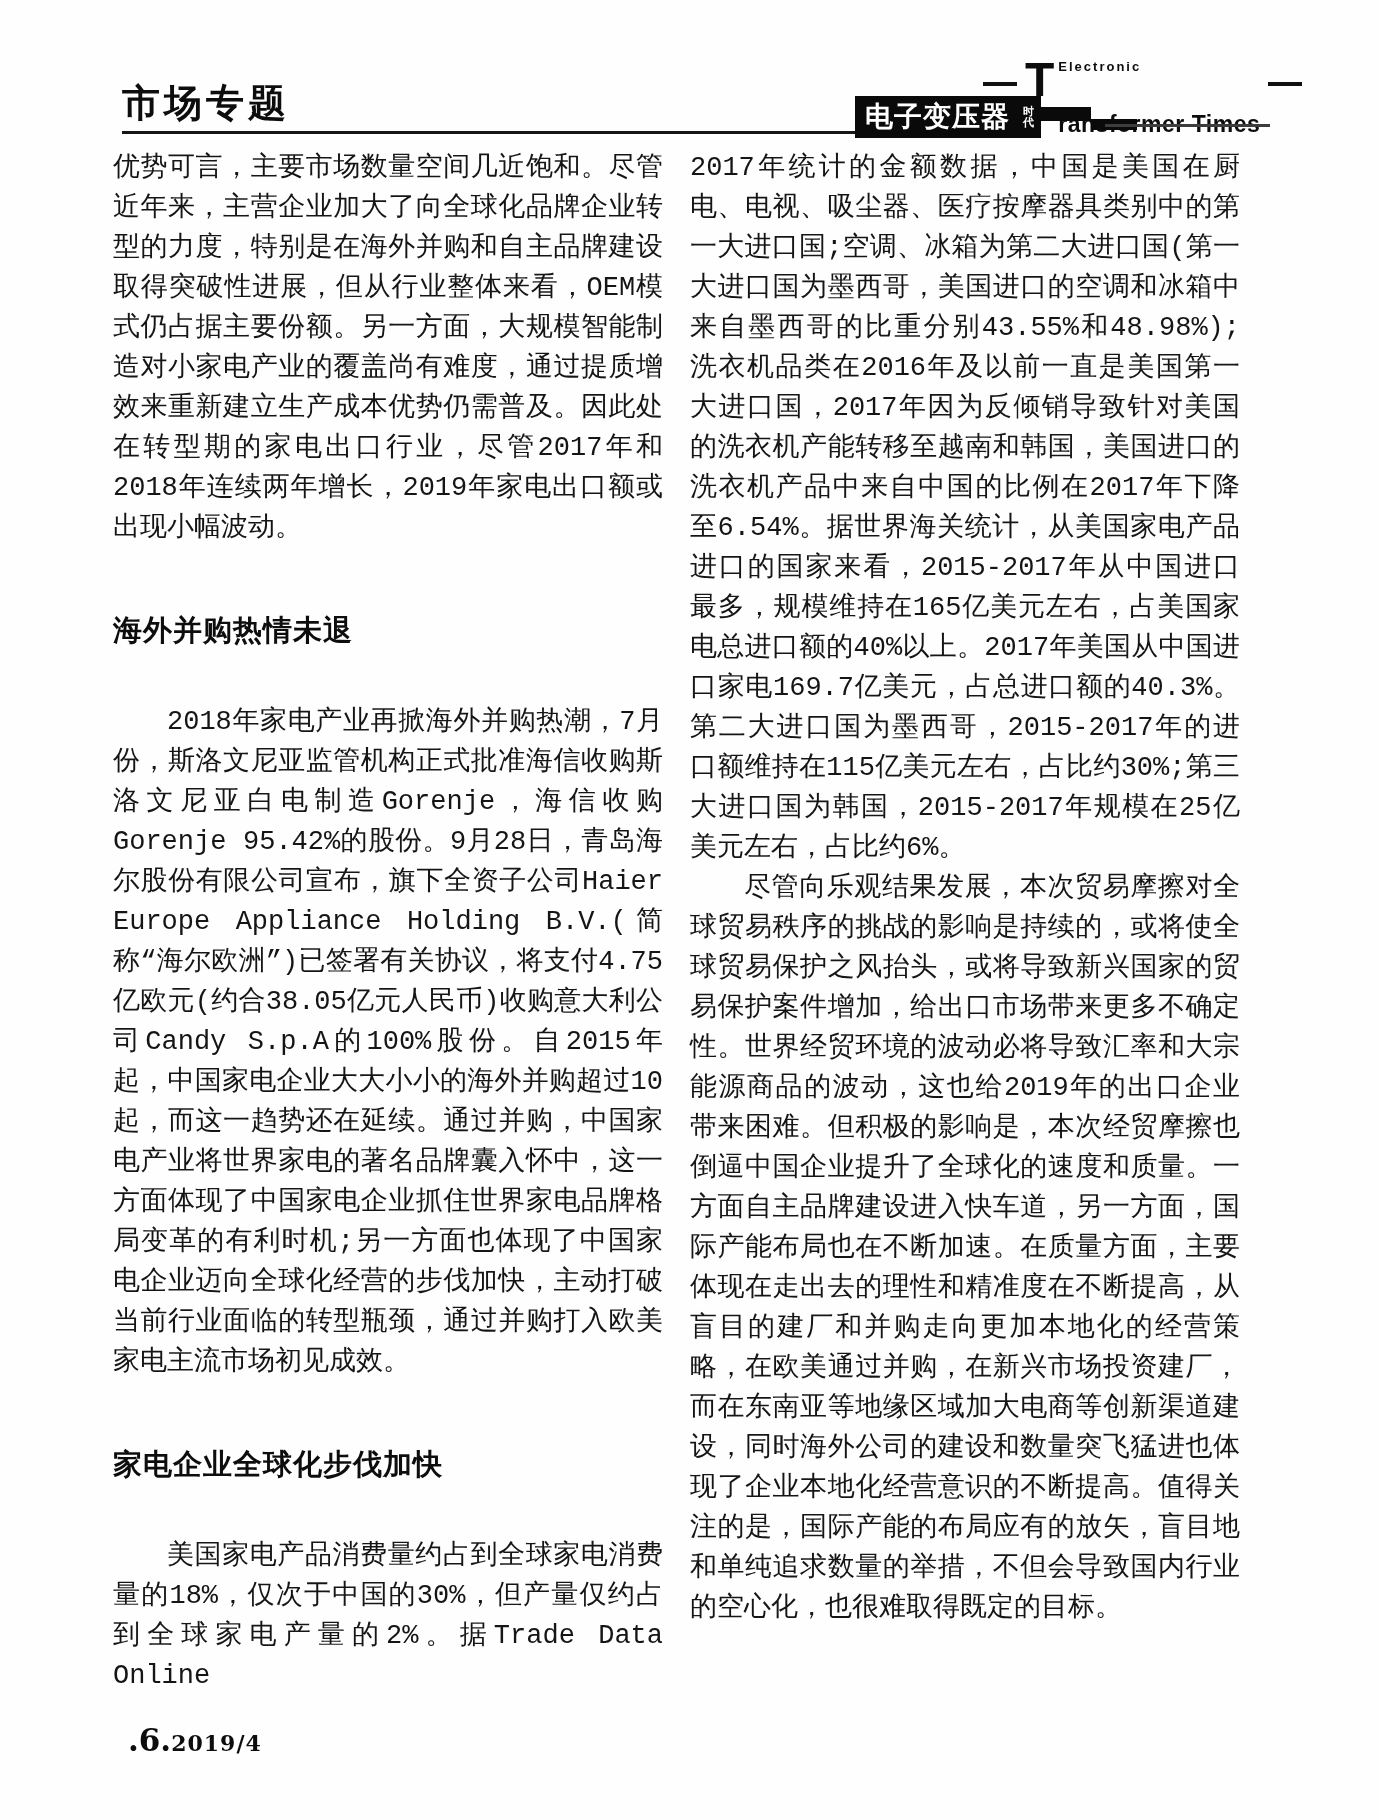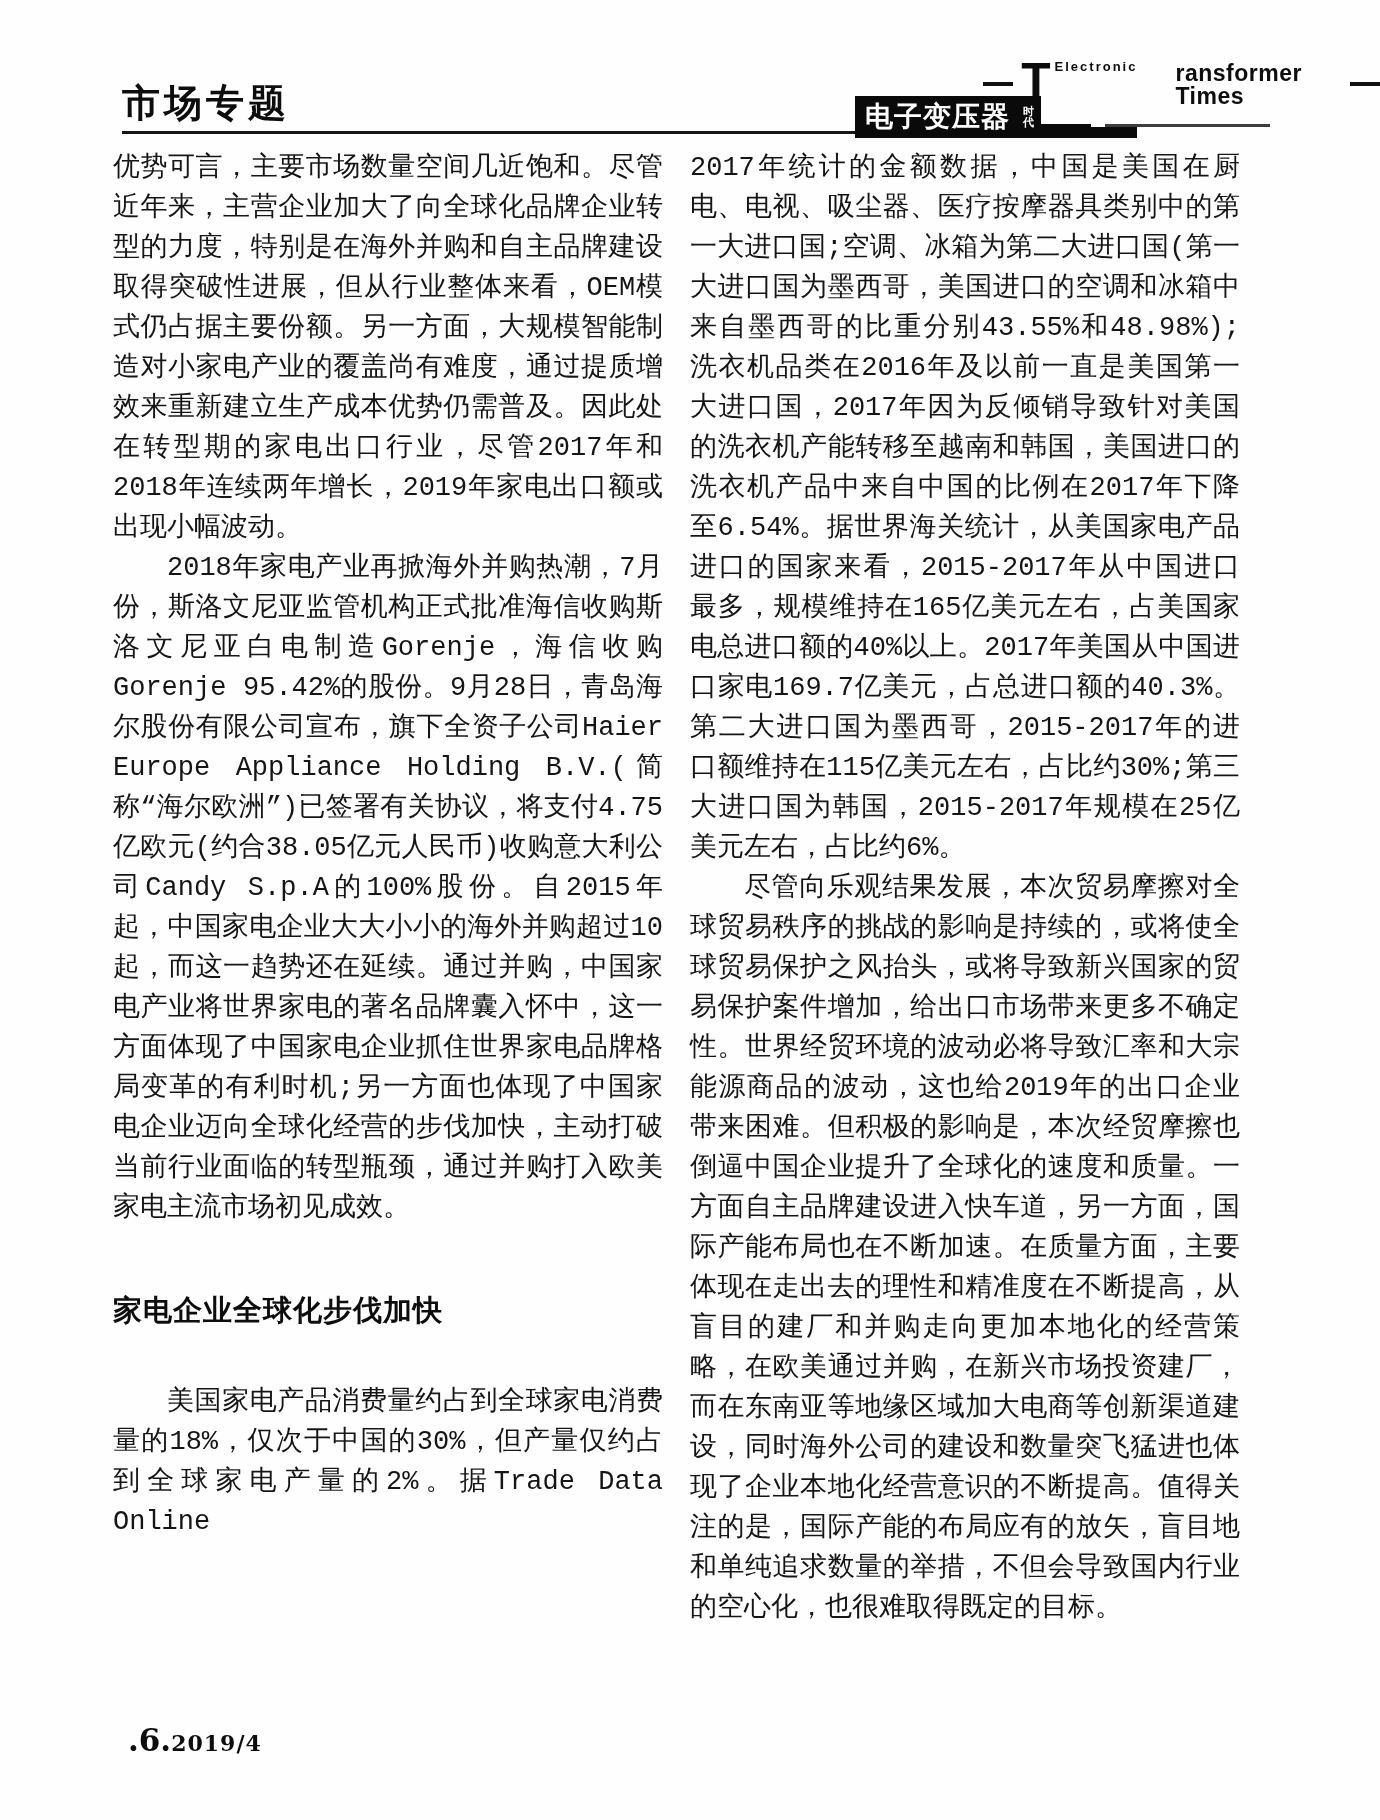--- a/index.html
+++ b/index.html
@@ -41,31 +41,31 @@
     left: 983px;
     top: 60px;
     display: flex;
     align-items: flex-start;
     gap: 8px;
     font-family: "Liberation Sans", sans-serif;
     color: #0d0d0d;
   }
   .mast-dash { width: 34px; height: 4px; background: #111; margin-top: 22px; }
   .bigT { font-size: 48px; font-weight: 900; line-height: 40px; }
-  .en-col { display: flex; flex-direction: row; line-height: 1; margin-left: -4px; gap: 38px; }
+  .en-col { display: flex; flex-direction: column; line-height: 1; margin-left: -4px; gap: 38px; }
   .en-top { font-size: 13px; font-weight: 900; letter-spacing: 2px; }
   .en-main { font-size: 23px; font-weight: 900; letter-spacing: 0.5px; margin-top: 2px; }
 
   
   .mast-cn {
     position: absolute;
     left: 855px;
     top: 96px;
     display: flex;
-    align-items: flex-end;
+    align-items: flex-start;
   }
   .cn-box {
     height: 42px;
     background: #0a0a0a;
     display: inline-flex;
     align-items: center;
     padding: 0 5px 0 10px;
   }
   .cn-text {
     font-family: "DejaVu Sans", sans-serif;
@@ -159,20 +159,21 @@
       <span class="cn-text">电子变压器</span>
       <span class="cn-suffix">时代</span>
     </span>
     <span class="cn-step step1"></span>
     <span class="cn-step step2"></span>
   </div>
   <div class="mast-rule-right"></div>
 
   <div class="col col-left">
     <p class="body-para">优势可言，主要市场数量空间几近饱和。尽管近年来，主营企业加大了向全球化品牌企业转型的力度，特别是在海外并购和自主品牌建设取得突破性进展，但从行业整体来看，OEM模式仍占据主要份额。另一方面，大规模智能制造对小家电产业的覆盖尚有难度，通过提质增效来重新建立生产成本优势仍需普及。因此处在转型期的家电出口行业，尽管2017年和2018年连续两年增长，2019年家电出口额或出现小幅波动。</p>
+    <h2 class="subhead">海外并购热情未退</h2>
     <p class="body-para indent">2018年家电产业再掀海外并购热潮，7月份，斯洛文尼亚监管机构正式批准海信收购斯洛文尼亚白电制造Gorenje，海信收购Gorenje 95.42%的股份。9月28日，青岛海尔股份有限公司宣布，旗下全资子公司Haier Europe Appliance Holding B.V.(简称“海尔欧洲”)已签署有关协议，将支付4.75亿欧元(约合38.05亿元人民币)收购意大利公司Candy S.p.A的100%股份。自2015年起，中国家电企业大大小小的海外并购超过10起，而这一趋势还在延续。通过并购，中国家电产业将世界家电的著名品牌囊入怀中，这一方面体现了中国家电企业抓住世界家电品牌格局变革的有利时机;另一方面也体现了中国家电企业迈向全球化经营的步伐加快，主动打破当前行业面临的转型瓶颈，通过并购打入欧美家电主流市场初见成效。</p>
     <h2 class="subhead">家电企业全球化步伐加快</h2>
     <p class="body-para indent">美国家电产品消费量约占到全球家电消费量的18%，仅次于中国的30%，但产量仅约占到全球家电产量的2%。据Trade Data Online</p>
   </div>
 
   <div class="col col-right">
     <p class="body-para">2017年统计的金额数据，中国是美国在厨电、电视、吸尘器、医疗按摩器具类别中的第一大进口国;空调、冰箱为第二大进口国(第一大进口国为墨西哥，美国进口的空调和冰箱中来自墨西哥的比重分别43.55%和48.98%);洗衣机品类在2016年及以前一直是美国第一大进口国，2017年因为反倾销导致针对美国的洗衣机产能转移至越南和韩国，美国进口的洗衣机产品中来自中国的比例在2017年下降至6.54%。据世界海关统计，从美国家电产品进口的国家来看，2015-2017年从中国进口最多，规模维持在165亿美元左右，占美国家电总进口额的40%以上。2017年美国从中国进口家电169.7亿美元，占总进口额的40.3%。第二大进口国为墨西哥，2015-2017年的进口额维持在115亿美元左右，占比约30%;第三大进口国为韩国，2015-2017年规模在25亿美元左右，占比约6%。</p>
     <p class="body-para indent">尽管向乐观结果发展，本次贸易摩擦对全球贸易秩序的挑战的影响是持续的，或将使全球贸易保护之风抬头，或将导致新兴国家的贸易保护案件增加，给出口市场带来更多不确定性。世界经贸环境的波动必将导致汇率和大宗能源商品的波动，这也给2019年的出口企业带来困难。但积极的影响是，本次经贸摩擦也倒逼中国企业提升了全球化的速度和质量。一方面自主品牌建设进入快车道，另一方面，国际产能布局也在不断加速。在质量方面，主要体现在走出去的理性和精准度在不断提高，从盲目的建厂和并购走向更加本地化的经营策略，在欧美通过并购，在新兴市场投资建厂，而在东南亚等地缘区域加大电商等创新渠道建设，同时海外公司的建设和数量突飞猛进也体现了企业本地化经营意识的不断提高。值得关注的是，国际产能的布局应有的放矢，盲目地和单纯追求数量的举措，不但会导致国内行业的空心化，也很难取得既定的目标。</p>
   </div>
 

